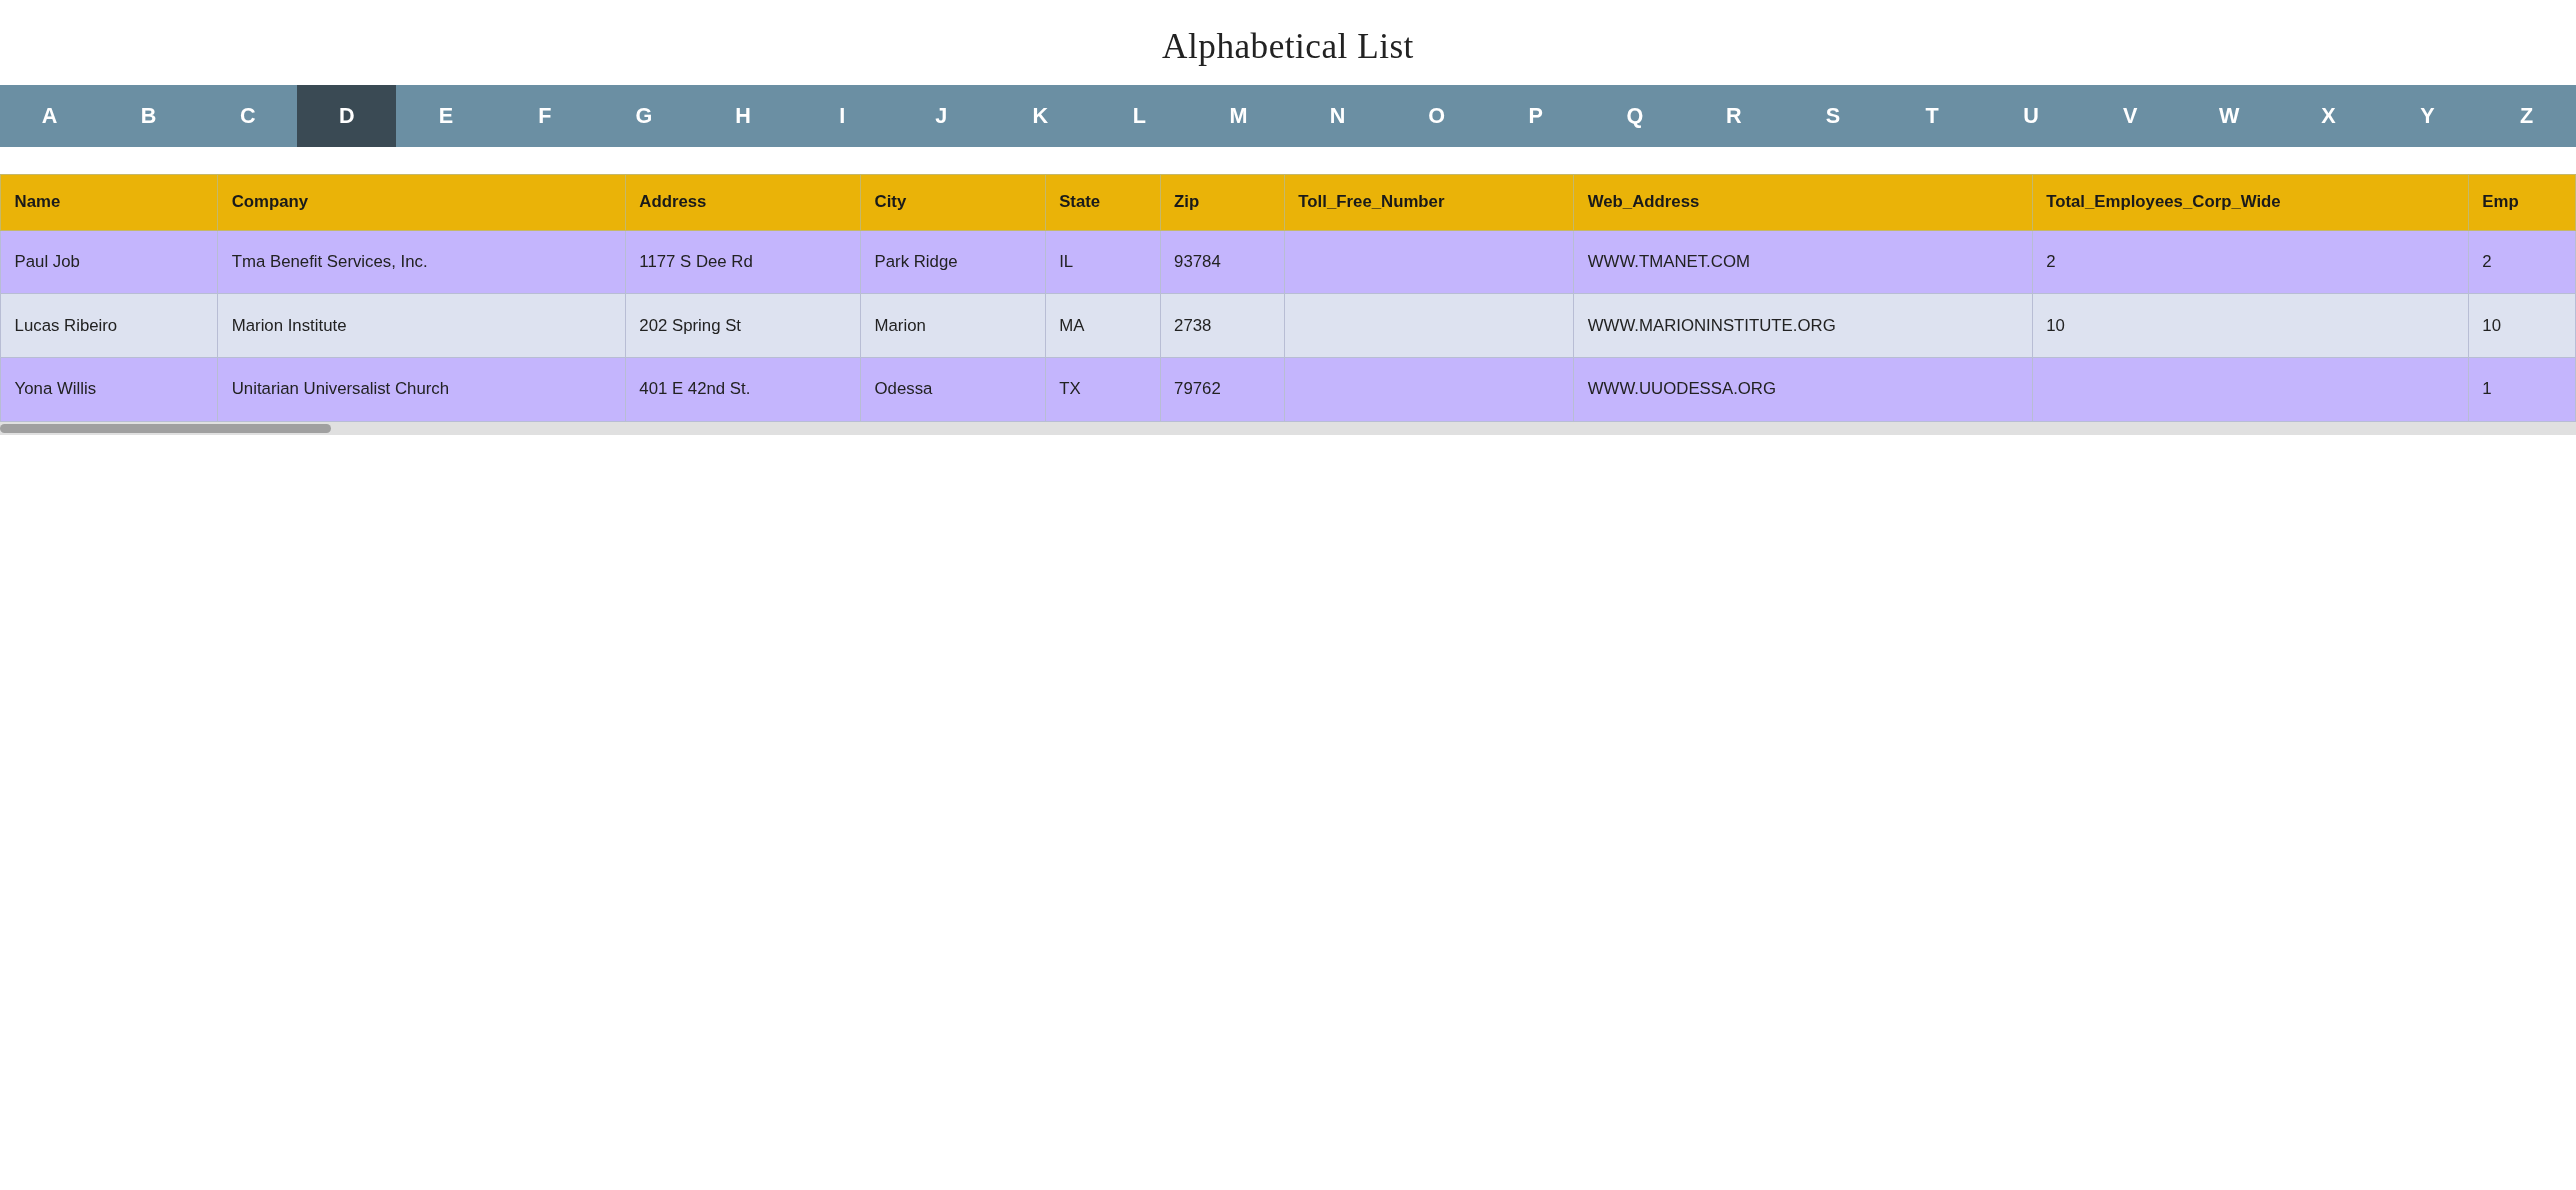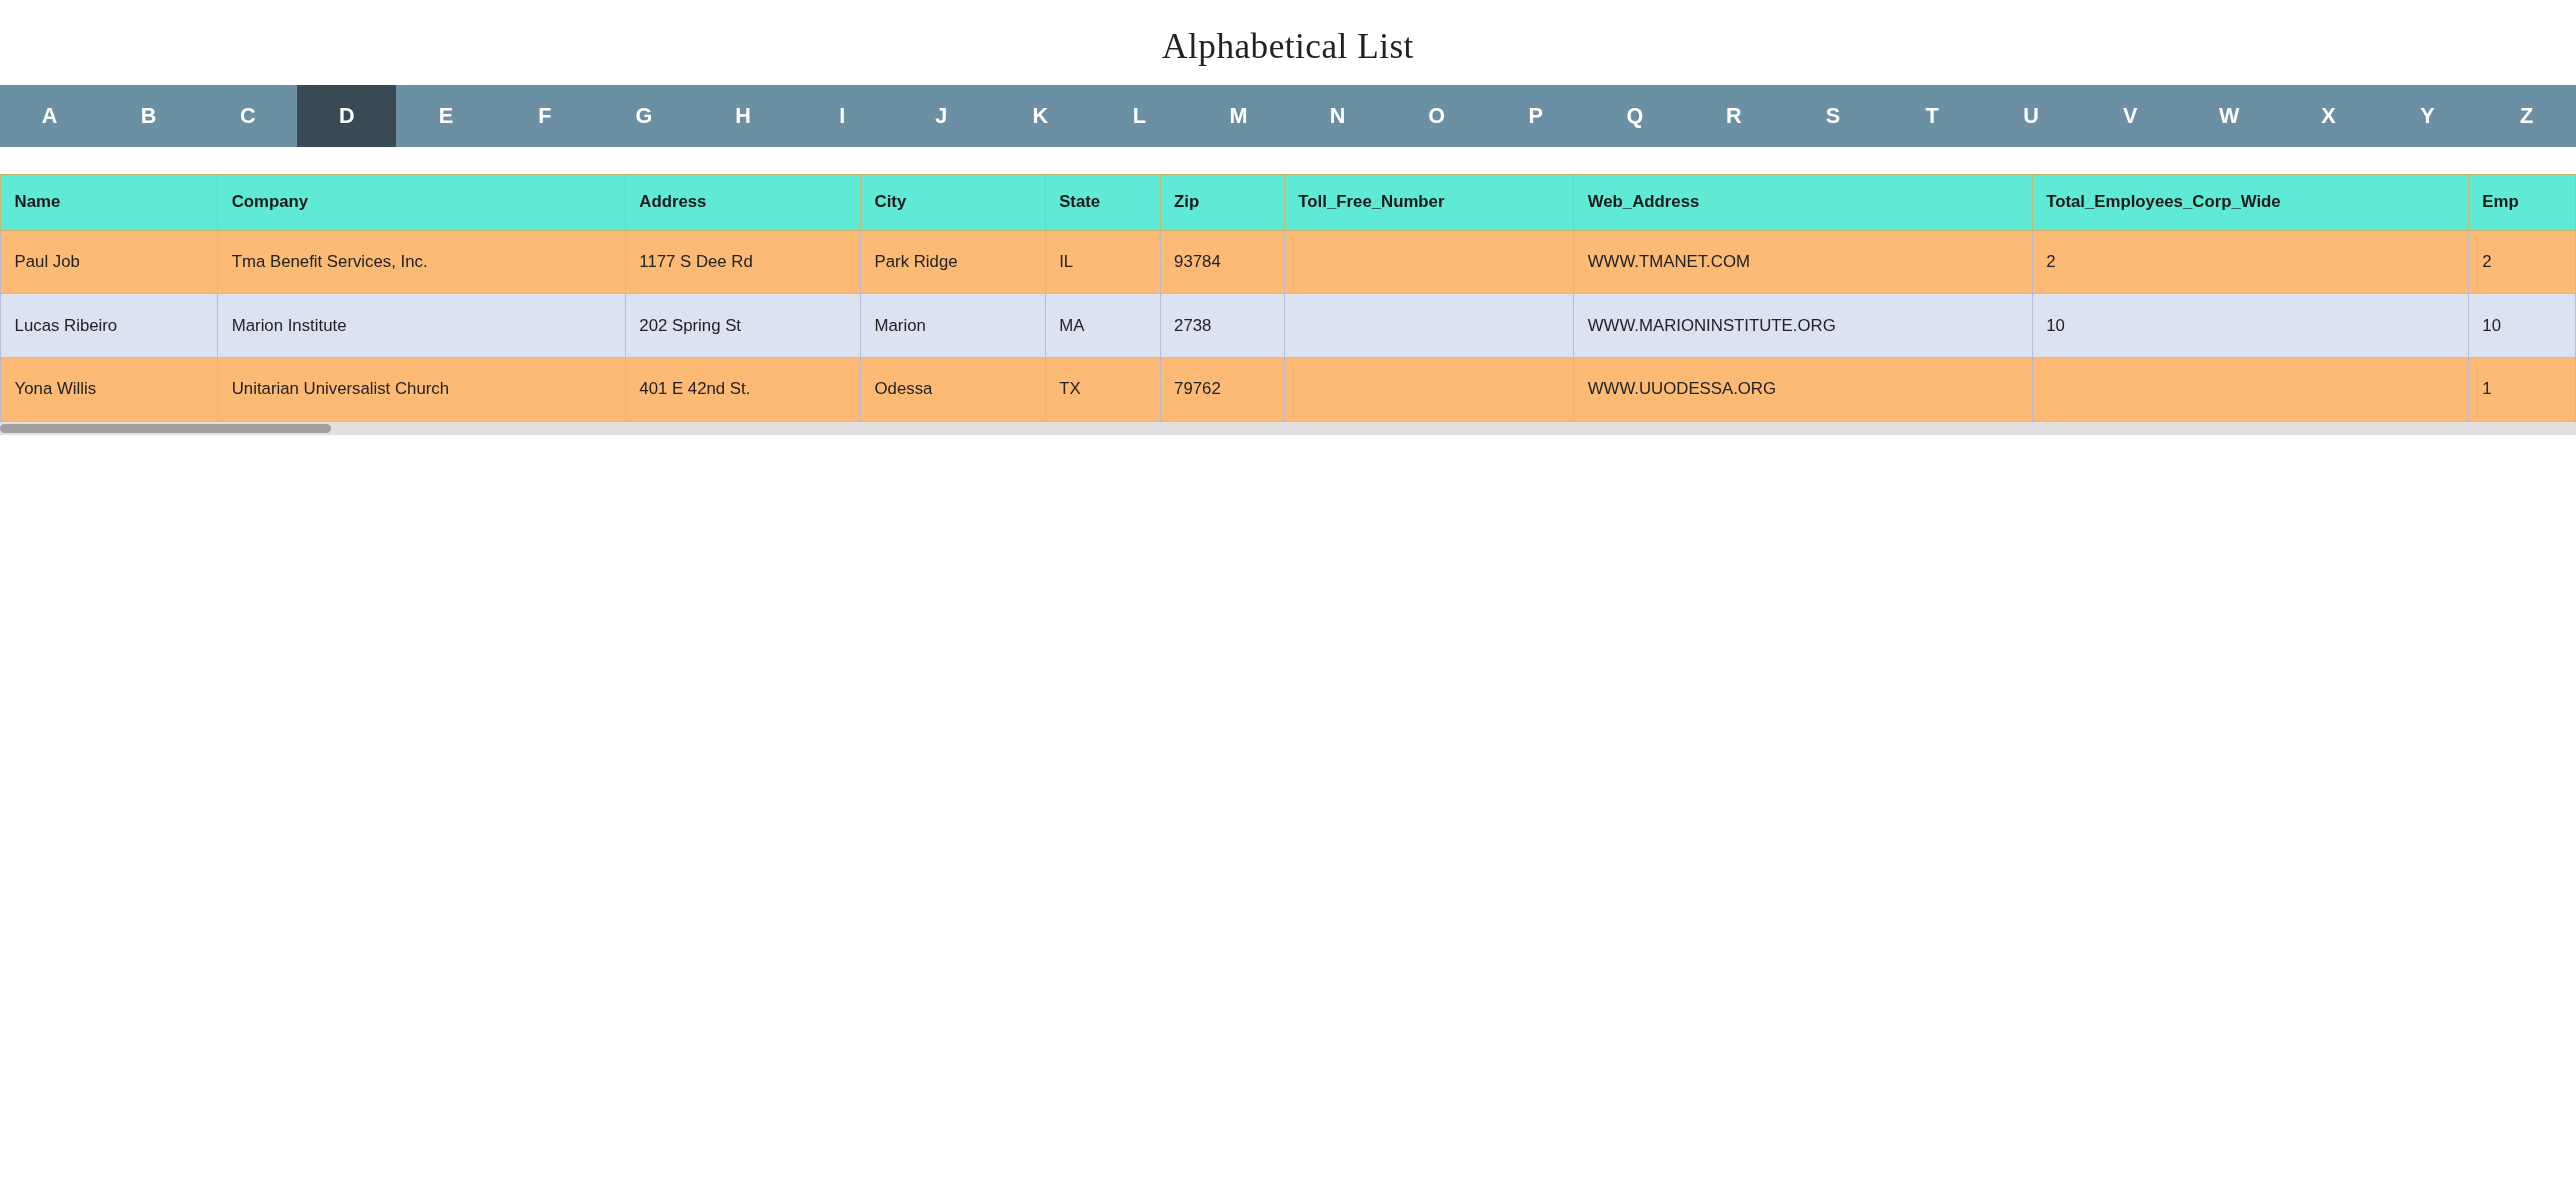--- a/index.html
+++ b/index.html
@@ -46,31 +46,31 @@
       padding: 27px 0 0 0;
     }
 
     table {
       width: 100%;
       border-collapse: collapse;
       font-size: 1.05rem;
     }
 
     thead tr th {
-      background: #5eead4;
+      background: #eab308;
       color: #1a1a1a;
       font-weight: bold;
       padding: 17.5px 13.6px;
       text-align: left;
       border: 1px solid #c5b86a;
       white-space: nowrap;
     }
 
     tbody tr td {
-      background: #fdba74;
+      background: #c4b5fd;
       padding: 21.4px 13.6px;
       border: 1px solid #b8bdd4;
       vertical-align: top;
     }
 
     tbody tr:nth-child(even) td {
       background: #dde2f0;
     }
 
     .scrollbar-area {

